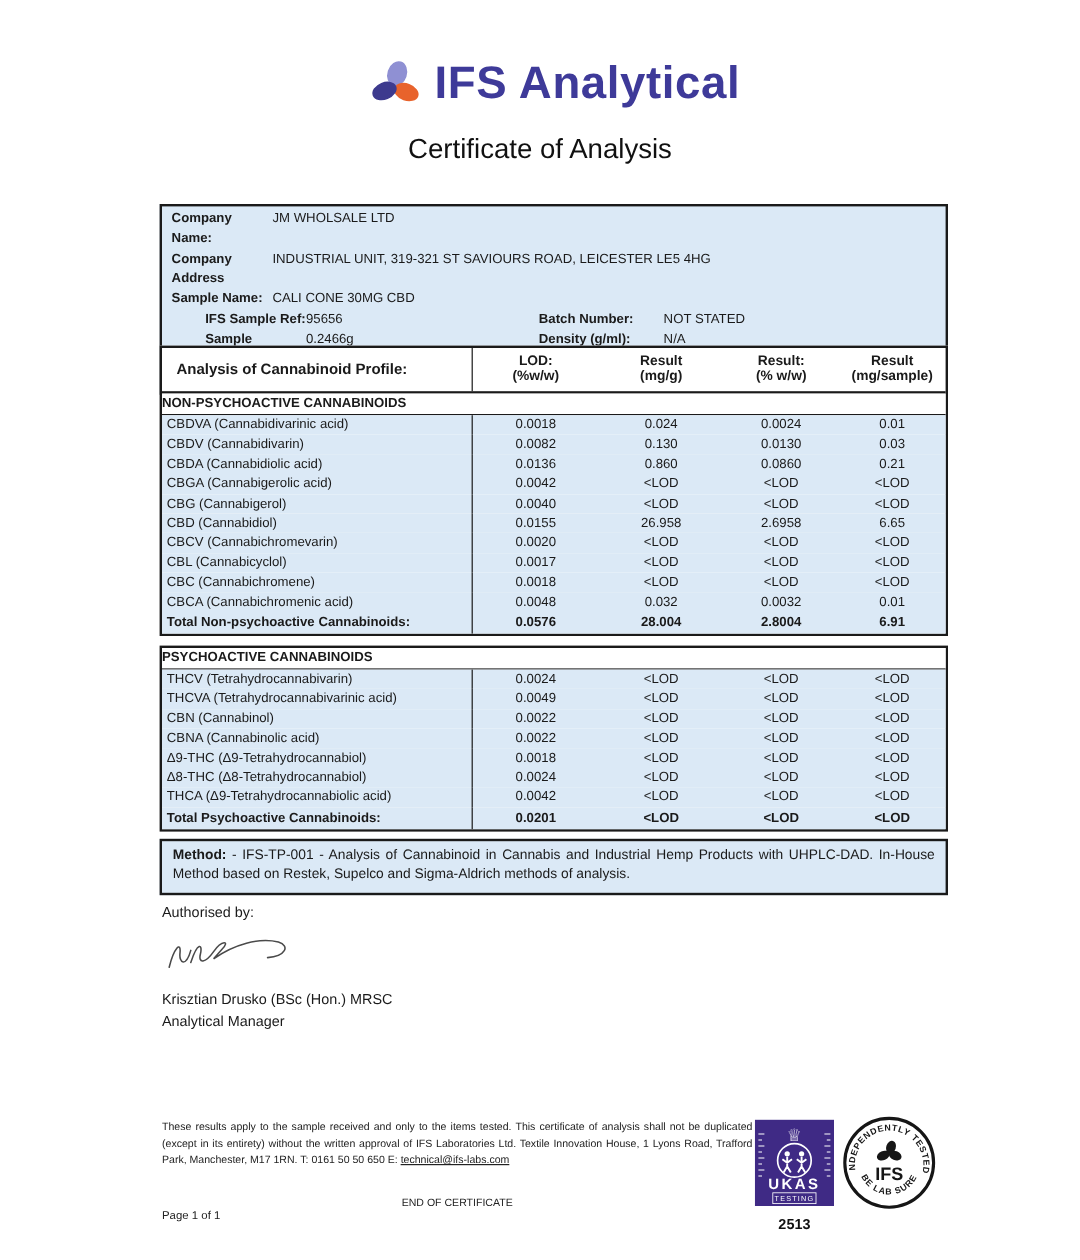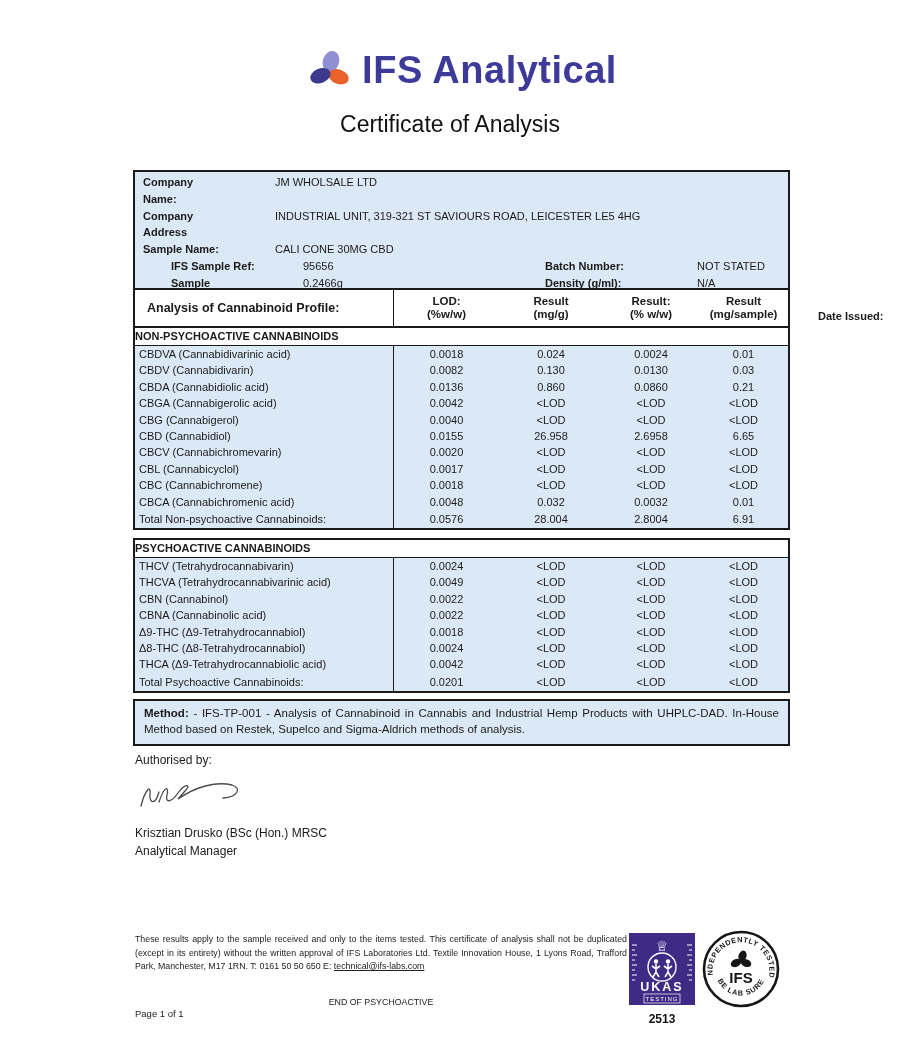--- a/index.html
+++ b/index.html
@@ -7,36 +7,36 @@
         font-family:"Liberation Sans",sans-serif;color:#1a1a1a;overflow:hidden;}
 
   
   .brand{position:absolute;top:48px;left:12px;width:100%;display:flex;justify-content:center;align-items:center;gap:9px;}
   .brand-text{font-size:38px;font-weight:800;color:#3e3a99;letter-spacing:.5px;}
   .doc-title{position:absolute;top:111px;left:0;width:100%;text-align:center;font-size:23px;color:#111;}
 
   
   .info-table{position:absolute;left:133px;top:170px;width:657px;box-sizing:border-box;
               background:#dbe9f6;border:2px solid #1a1a1a;padding:2px 0 2px 0;font-size:11px;}
-  .info-row{display:grid;line-height:16.8px;padding-left:8px;gap:48px;}
+  .info-row{display:grid;line-height:16.8px;padding-left:8px;}
   .info-row.wide{grid-template-columns:84px auto;}
   .info-row.cols{grid-template-columns:84px 194px 104px 73px 99px auto;padding-left:36px;}
   .ilabel{font-weight:bold;}
 
   
   .atable{position:absolute;left:133px;width:657px;box-sizing:border-box;border:2px solid #1a1a1a;background:#fff;}
   .t-head{display:grid;grid-template-columns:258px 106px 104px 96px auto;height:36px;border-bottom:2px solid #1a1a1a;}
   .th-name{font-weight:bold;font-size:12.5px;display:flex;align-items:center;padding-left:12px;}
   .th-col{display:flex;flex-direction:column;justify-content:center;align-items:center;
           font-weight:bold;font-size:11.5px;line-height:13.5px;}
   .t-section{font-weight:bold;font-size:11px;line-height:17px;padding-left:0;
              border-bottom:1.5px solid #1a1a1a;background:#fff;}
   .t-row,.t-total{display:grid;grid-template-columns:258px 106px 104px 96px auto;
                   background:#dbe9f6;font-size:11px;line-height:16.4px;}
-  .t-total{font-weight:normal;line-height:18px;}
+  .t-total{font-weight:bold;line-height:18px;}
   .cname{padding-left:4px;}
   .cv{text-align:center;}
   .lodcol{border-left:1px solid #1a1a1a;}
 
   
   .method{position:absolute;left:133px;top:699px;width:657px;box-sizing:border-box;
           border:2px solid #1a1a1a;background:#dbe9f6;padding:4px 9px 6px 9px;
           font-size:11.5px;line-height:1.42;text-align:justify;}
 
   
@@ -300,21 +300,21 @@
     </svg>
     <div class="auth-name">
       <div>Krisztian Drusko (BSc (Hon.) MRSC</div>
       <div>Analytical Manager</div>
     </div>
   </div>
 
   <div class="disclaimer">
     <span>These results apply to the sample received and only to the items tested. This certificate of analysis shall not be duplicated (except in its entirety) without the written approval of IFS Laboratories Ltd. Textile Innovation House, 1 Lyons Road, Trafford Park, Manchester, M17 1RN. T: 0161 50 50 650 E: </span><a href="#">technical@ifs-labs.com</a>
   </div>
-  <div class="end-cert">END OF PSYCHOACTIVE</div>
+  <div class="end-cert">END OF CERTIFICATE</div>
   <div class="page-num">Page 1 of 1</div>
 
   <div class="ukas">
     <svg width="66" height="72" viewBox="0 0 66 72">
       <rect x="0" y="0" width="66" height="72" fill="#3f2a85"></rect>
       <path stroke="#fff" stroke-width="1" d="M3 12h5 M3 17h3 M3 22h5 M3 27h3 M3 32h5 M3 37h3 M3 42h5 M3 47h3 M58 12h5 M60 17h3 M58 22h5 M60 27h3 M58 32h5 M60 37h3 M58 42h5 M60 47h3"></path>
       <text x="33" y="18" text-anchor="middle" font-size="14" fill="#ffffff" font-family="DejaVu Sans, sans-serif">♕</text>
       <circle cx="33" cy="34" r="14" stroke="#fff" stroke-width="1.4" fill="none"></circle>
       <circle cx="27" cy="28.5" r="2.2" fill="#fff"></circle>
       <circle cx="39" cy="28.5" r="2.2" fill="#fff"></circle>

